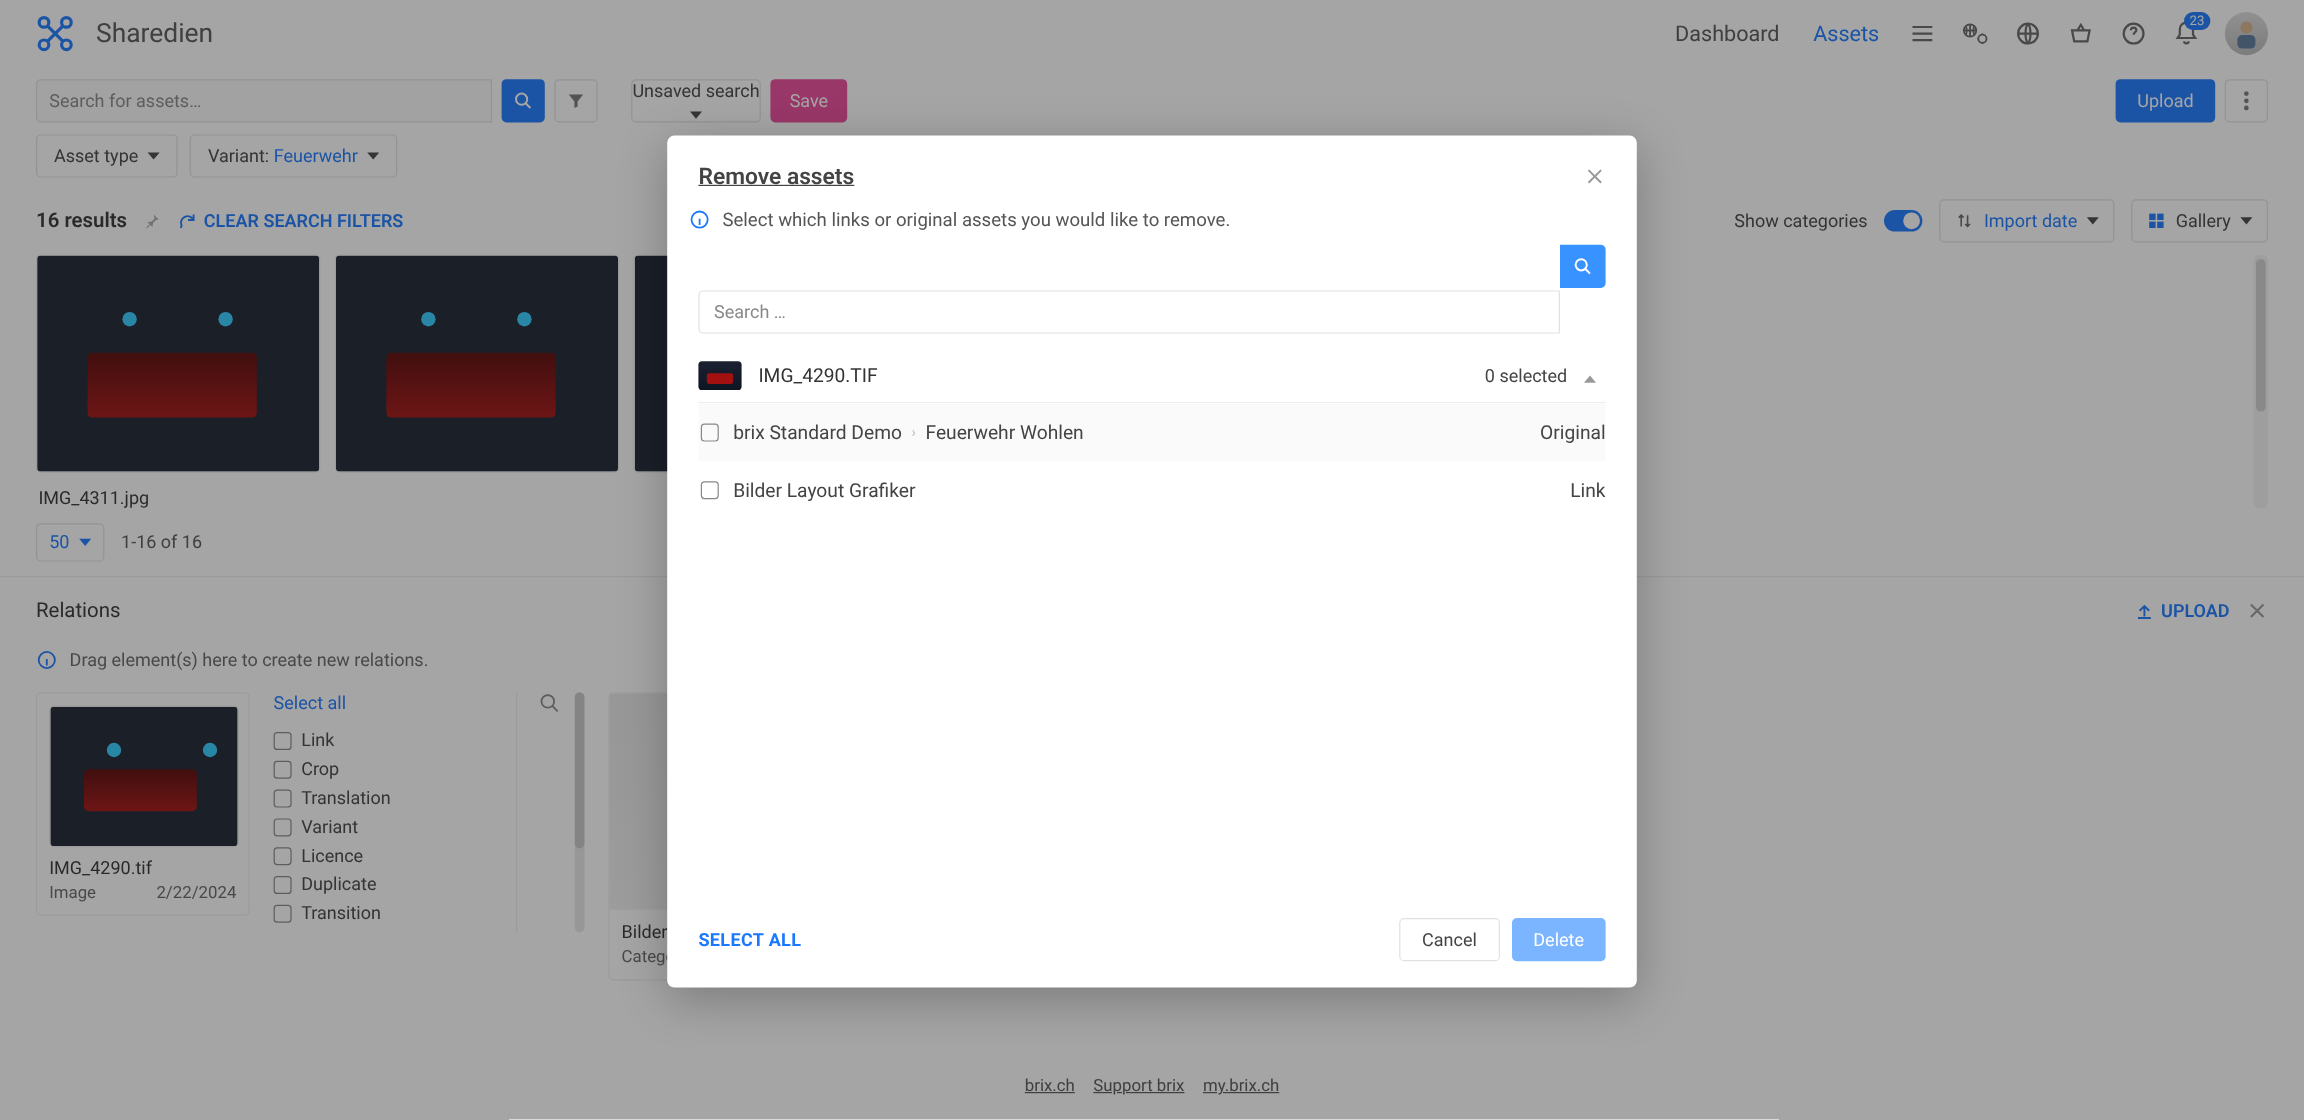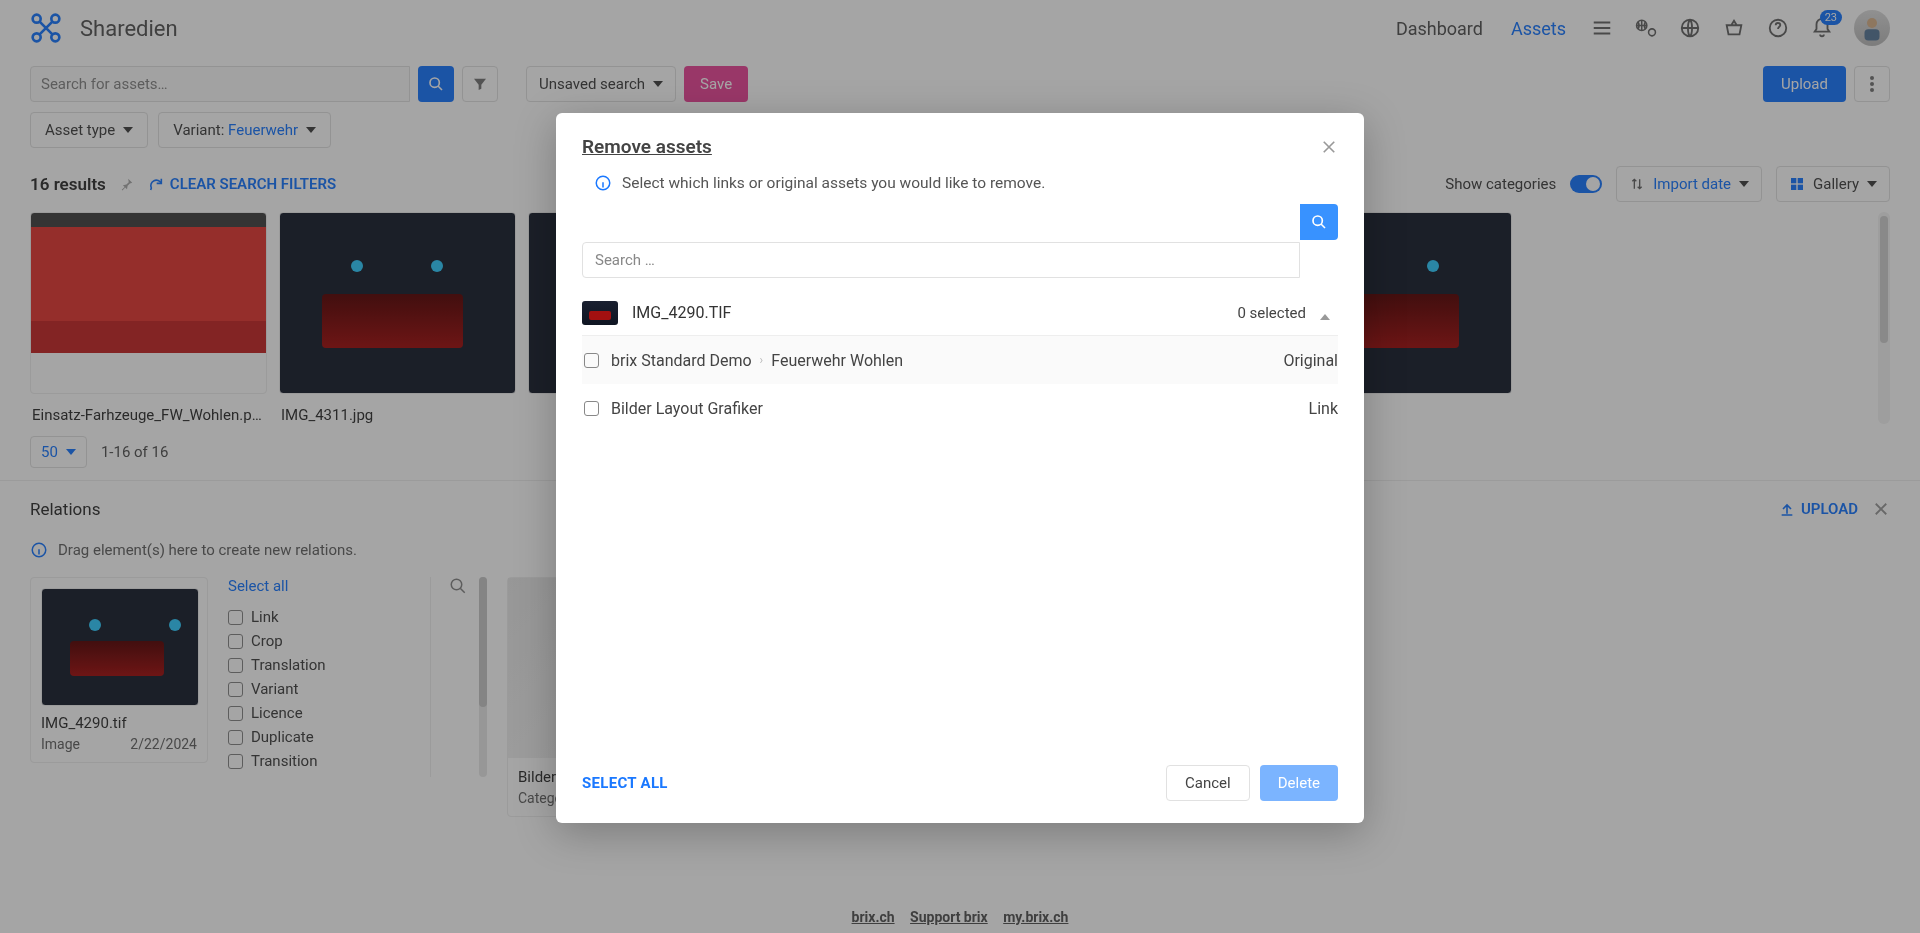--- a/index.html
+++ b/index.html
@@ -19,21 +19,21 @@
   .nav-link.active { color:#1a78ff; }
   .header-icon { width:24px; height:24px; margin:0 10px; color:#666; display:flex; align-items:center; justify-content:center; cursor:pointer; position:relative; }
   .avatar { width:36px; height:36px; border-radius:50%; background:linear-gradient(#ddd,#bbb); margin-left:10px; display:flex; align-items:center; justify-content:center; }
   .badge { position:absolute; top:-6px; right:-8px; background:#1a78ff; color:#fff; border-radius:10px; font-size:11px; padding:1px 5px; }
 
   
   .toolbar { height:56px; display:flex; align-items:center; padding:0 30px; gap:8px; }
   .search-box { width:380px; height:36px; border:1px solid #e1e1e1; border-radius:4px 0 0 4px; padding:0 10px; font-size:15px; color:#888; display:flex; align-items:center; background:#fbfbfb; }
   .search-btn { width:36px; height:36px; background:#1a78ff; border-radius:4px; display:flex; align-items:center; justify-content:center; color:#fff; cursor:pointer; }
   .icon-btn { width:36px; height:36px; border:1px solid #e1e1e1; border-radius:4px; display:flex; align-items:center; justify-content:center; color:#666; cursor:pointer; }
-  .dropdown-btn { height:36px; border:1px solid #e1e1e1; border-radius:4px; padding:0 12px; display:flex; align-items:center; gap:8px; color:#444; cursor:pointer; font-size:15px; }
+  .dropdown-btn { height:36px; border:1px solid #e1e1e1; border-radius:4px; padding:0 0; display:flex; align-items:center; gap:8px; color:#444; cursor:pointer; font-size:15px;flex-direction:column; }
   .save-btn { height:36px; background:#ec4899; color:#fff; border-radius:4px; padding:0 16px; display:flex; align-items:center; cursor:pointer; font-size:15px; }
   .upload-btn { height:36px; background:#1a78ff; color:#fff; border-radius:4px; padding:0 18px; display:flex; align-items:center; cursor:pointer; font-size:15px; }
   .more-btn { width:36px; height:36px; border:1px solid #e1e1e1; border-radius:4px; display:flex; align-items:center; justify-content:center; color:#666; cursor:pointer; }
 
   
   .filter-row { padding:0 30px; display:flex; gap:10px; }
   .pill { height:36px; border:1px solid #e1e1e1; border-radius:4px; padding:0 14px; display:flex; align-items:center; gap:8px; cursor:pointer; font-size:15px; color:#444; }
   .pill .accent { color:#1a78ff; }
 
   
@@ -86,30 +86,30 @@
   .rel-search-ic { color:#888; margin-left:6px; align-self:flex-start;}
   .rel-scroll { width:8px; height:200px; background:#e8e8e8; border-radius:4px; position:relative;}
   .rel-scroll::after{content:"";position:absolute;top:0;left:0;width:8px;height:130px;background:#c8c8c8;border-radius:4px;}
   .rel-linked-card { width:180px; border:1px solid #eee; border-radius:4px; position:relative; display:flex; flex-direction:column;}
   .rel-linked-thumb { width:100%; height:180px; background:linear-gradient(135deg,#e8e8e8,#f8f8f8);}
   .rel-linked-title { padding:10px 10px 0; font-size:15px;}
   .rel-linked-meta { padding:4px 10px 10px; display:flex; justify-content:space-between; font-size:14px; color:#666;}
   .link-ic { width:14px; height:14px; display:inline-block;}
 
   
-  .footer { position:absolute; bottom:8px; left:0; right:0; text-align:center; font-size:14px; color:#666;font-weight:bold;}
+  .footer { position:absolute; bottom:20px; left:0; right:0; text-align:center; font-size:14px; color:#666;}
   .footer a { color:#555; text-decoration:underline; margin:0 6px; cursor:pointer;}
 
   
   .backdrop { position:absolute; inset:0; background:rgba(30,30,30,0.40); z-index:50; }
   .modal { position:absolute; z-index:60; left:556px; top:113px; width:808px; height:710px; background:#fff; border-radius:6px; box-shadow:0 10px 40px rgba(0,0,0,.25); display:flex; flex-direction:column; overflow:hidden;}
   .modal-header { padding:22px 26px 10px; display:flex; align-items:center;}
   .modal-title { font-size:19px; font-weight:600; color:#444;text-decoration:underline;}
   .modal-close { margin-left:auto; color:#888; cursor:pointer; font-size:18px;}
-  .modal-info { padding:6px 38px 12px; display:flex; align-items:center; gap:10px; font-size:15.5px; color:#555;}
+  .modal-info { padding:6px 18px 12px; display:flex; align-items:center; gap:10px; font-size:15.5px; color:#555;}
   .modal-search-row { padding:0 26px; display:flex; gap:0; margin-bottom:12px;}
   .modal-search { flex:1; height:36px; border:1px solid #e1e1e1; border-radius:4px 0 0 4px; padding:0 12px; font-size:15px; color:#888; display:flex; align-items:center; background:#fff;margin-top:38px;}
   .modal-search-btn { width:38px; height:36px; background:#3892ff; border-radius:0 4px 4px 0; display:flex; align-items:center; justify-content:center; color:#fff; cursor:pointer;}
   .modal-group { padding:0 26px;}
   .mg-head { height:46px; display:flex; align-items:center; gap:14px; border-bottom:1px solid #eee;}
   .mg-thumb { width:36px; height:24px; border-radius:3px; background:linear-gradient(#1a2030,#0e1522); position:relative; overflow:hidden;}
   .mg-thumb::after{content:"";position:absolute;left:20%;top:45%;width:60%;height:35%;background:#a31010;border-radius:2px;}
   .mg-title { font-size:16px; color:#333; flex:1;}
   .mg-sel { font-size:15px; color:#444;}
   .mg-chev { width:18px; height:18px; color:#888;}
@@ -269,24 +269,20 @@
             <rect x="13" y="13" width="8" height="8"></rect>
           </svg>
         <span>Gallery</span>
           <span class="chev-dn"></span>
       </div>
     </div>
   </div>
 
   <div class="asset-grid">
     <div class="asset-card">
-        <div class="thumb red-doc"></div>
-        <div class="asset-name">Einsatz-Farhzeuge_FW_Wohlen.pdf</div>
-      </div>
-    <div class="asset-card">
         <div class="thumb fw"></div>
         <div class="asset-name">IMG_4311.jpg</div>
       </div>
     <div class="asset-card">
         <div class="thumb fw"></div>
         <div class="asset-name"></div>
       </div>
     <div class="asset-card">
         <div class="thumb fw"></div>
         <div class="asset-name"></div>

